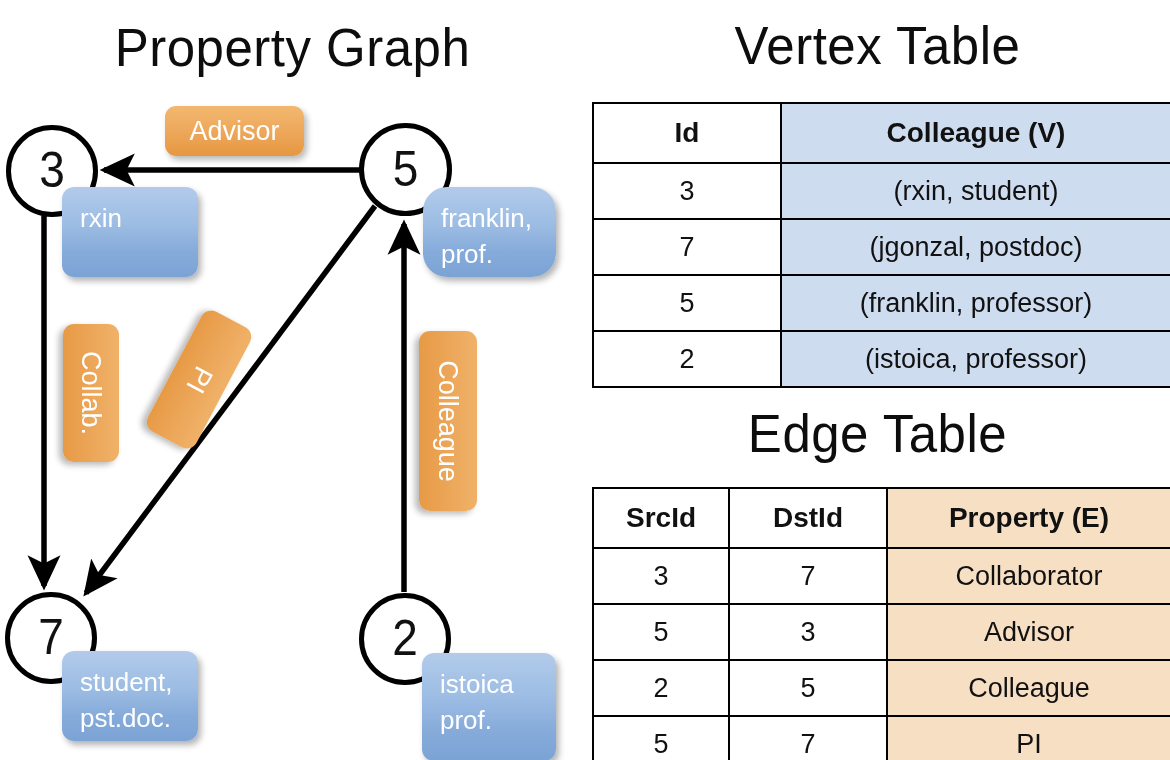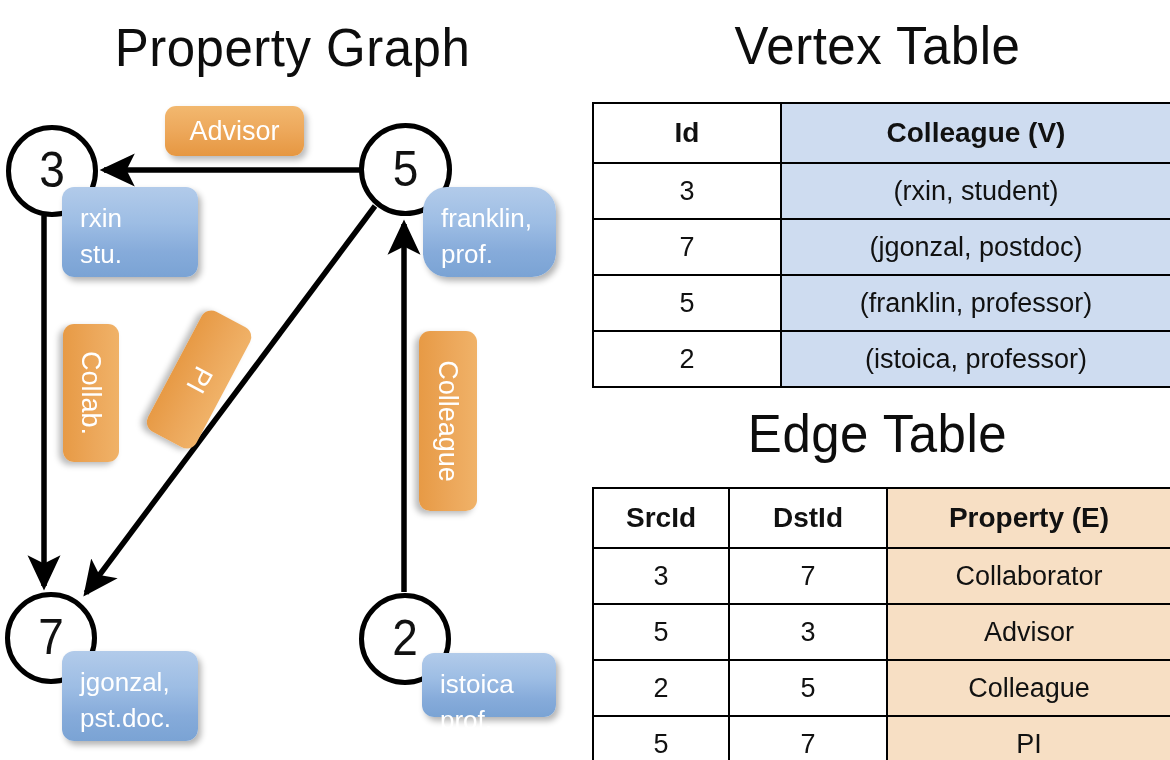--- a/index.html
+++ b/index.html
@@ -80,21 +80,21 @@
     line-height: 1.38;
     padding: 14px 0 2px 18px;
     box-sizing: border-box;
     z-index: 4;
   }
   .vprop div { white-space: nowrap; }
 
   #vprop-3 { left: 62px;  top: 187px; width: 136px; height: 90px; }
   #vprop-5 { left: 423px; top: 187px; width: 133px; height: 90px; border-radius: 24px; }
   #vprop-7 { left: 62px;  top: 651px; width: 136px; height: 90px; }
-  #vprop-2 { left: 422px; top: 653px; width: 134px; height: 64px; }
+  #vprop-2 { left: 422px; top: 653px; width: 134px; height: 108px; }
 
   
   .eprop {
     position: absolute;
     border-radius: 11px;
     background: linear-gradient(to bottom, #f0b268 0%, #eca75a 45%, #e79a45 100%);
     box-shadow: 3px 4px 6px rgba(0,0,0,0.28);
     color: #ffffff;
     font-family: "Liberation Sans", sans-serif;
     font-weight: 300;
@@ -195,28 +195,27 @@
     </div>
   <div class="node" id="node-7">
       <span>7</span>
     </div>
   <div class="node" id="node-2">
       <span>2</span>
     </div>
 
   <div class="vprop" id="vprop-3">
     <div>rxin</div>
-    <div>stu.</div>
   </div>
   <div class="vprop" id="vprop-5">
     <div>franklin,</div>
     <div>prof.</div>
   </div>
   <div class="vprop" id="vprop-7">
-    <div>jgonzal,</div>
+    <div>student,</div>
     <div>pst.doc.</div>
   </div>
   <div class="vprop" id="vprop-2">
     <div>istoica</div>
     <div>prof.</div>
   </div>
 
   <div class="eprop" id="eprop-advisor">Advisor</div>
   <div class="eprop" id="eprop-collab">Collab.</div>
   <div class="eprop" id="eprop-pi">PI</div>

